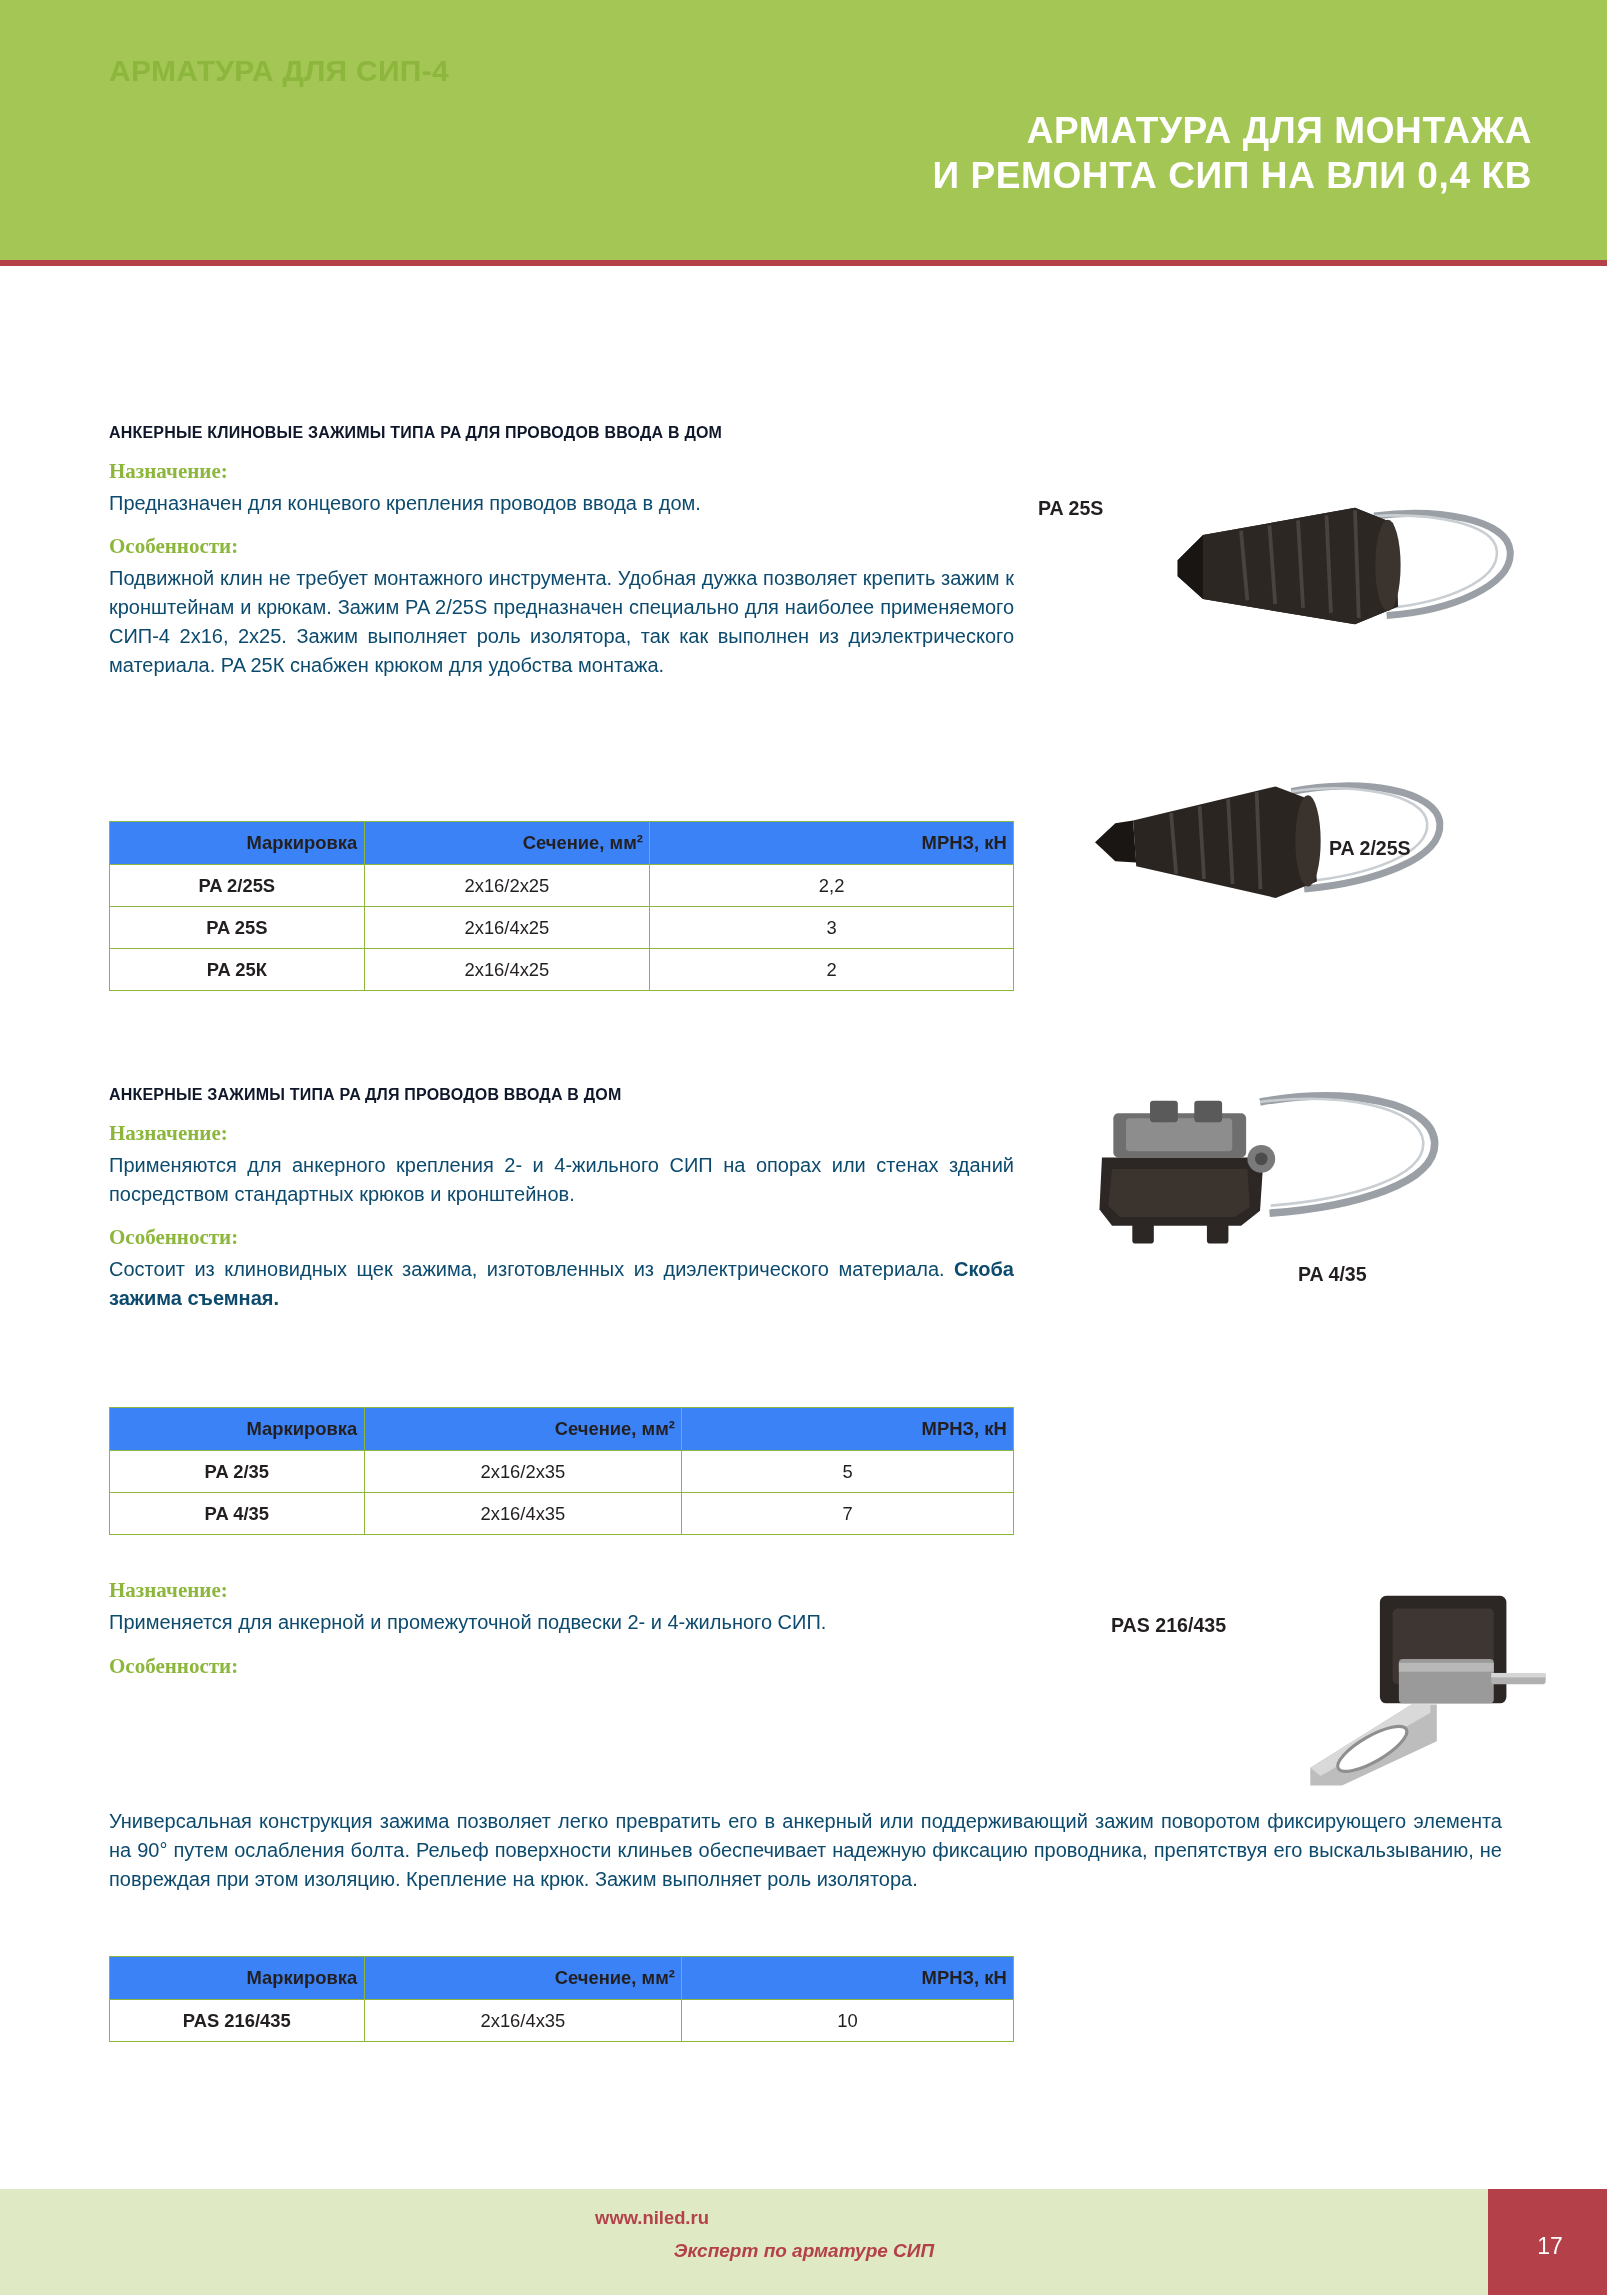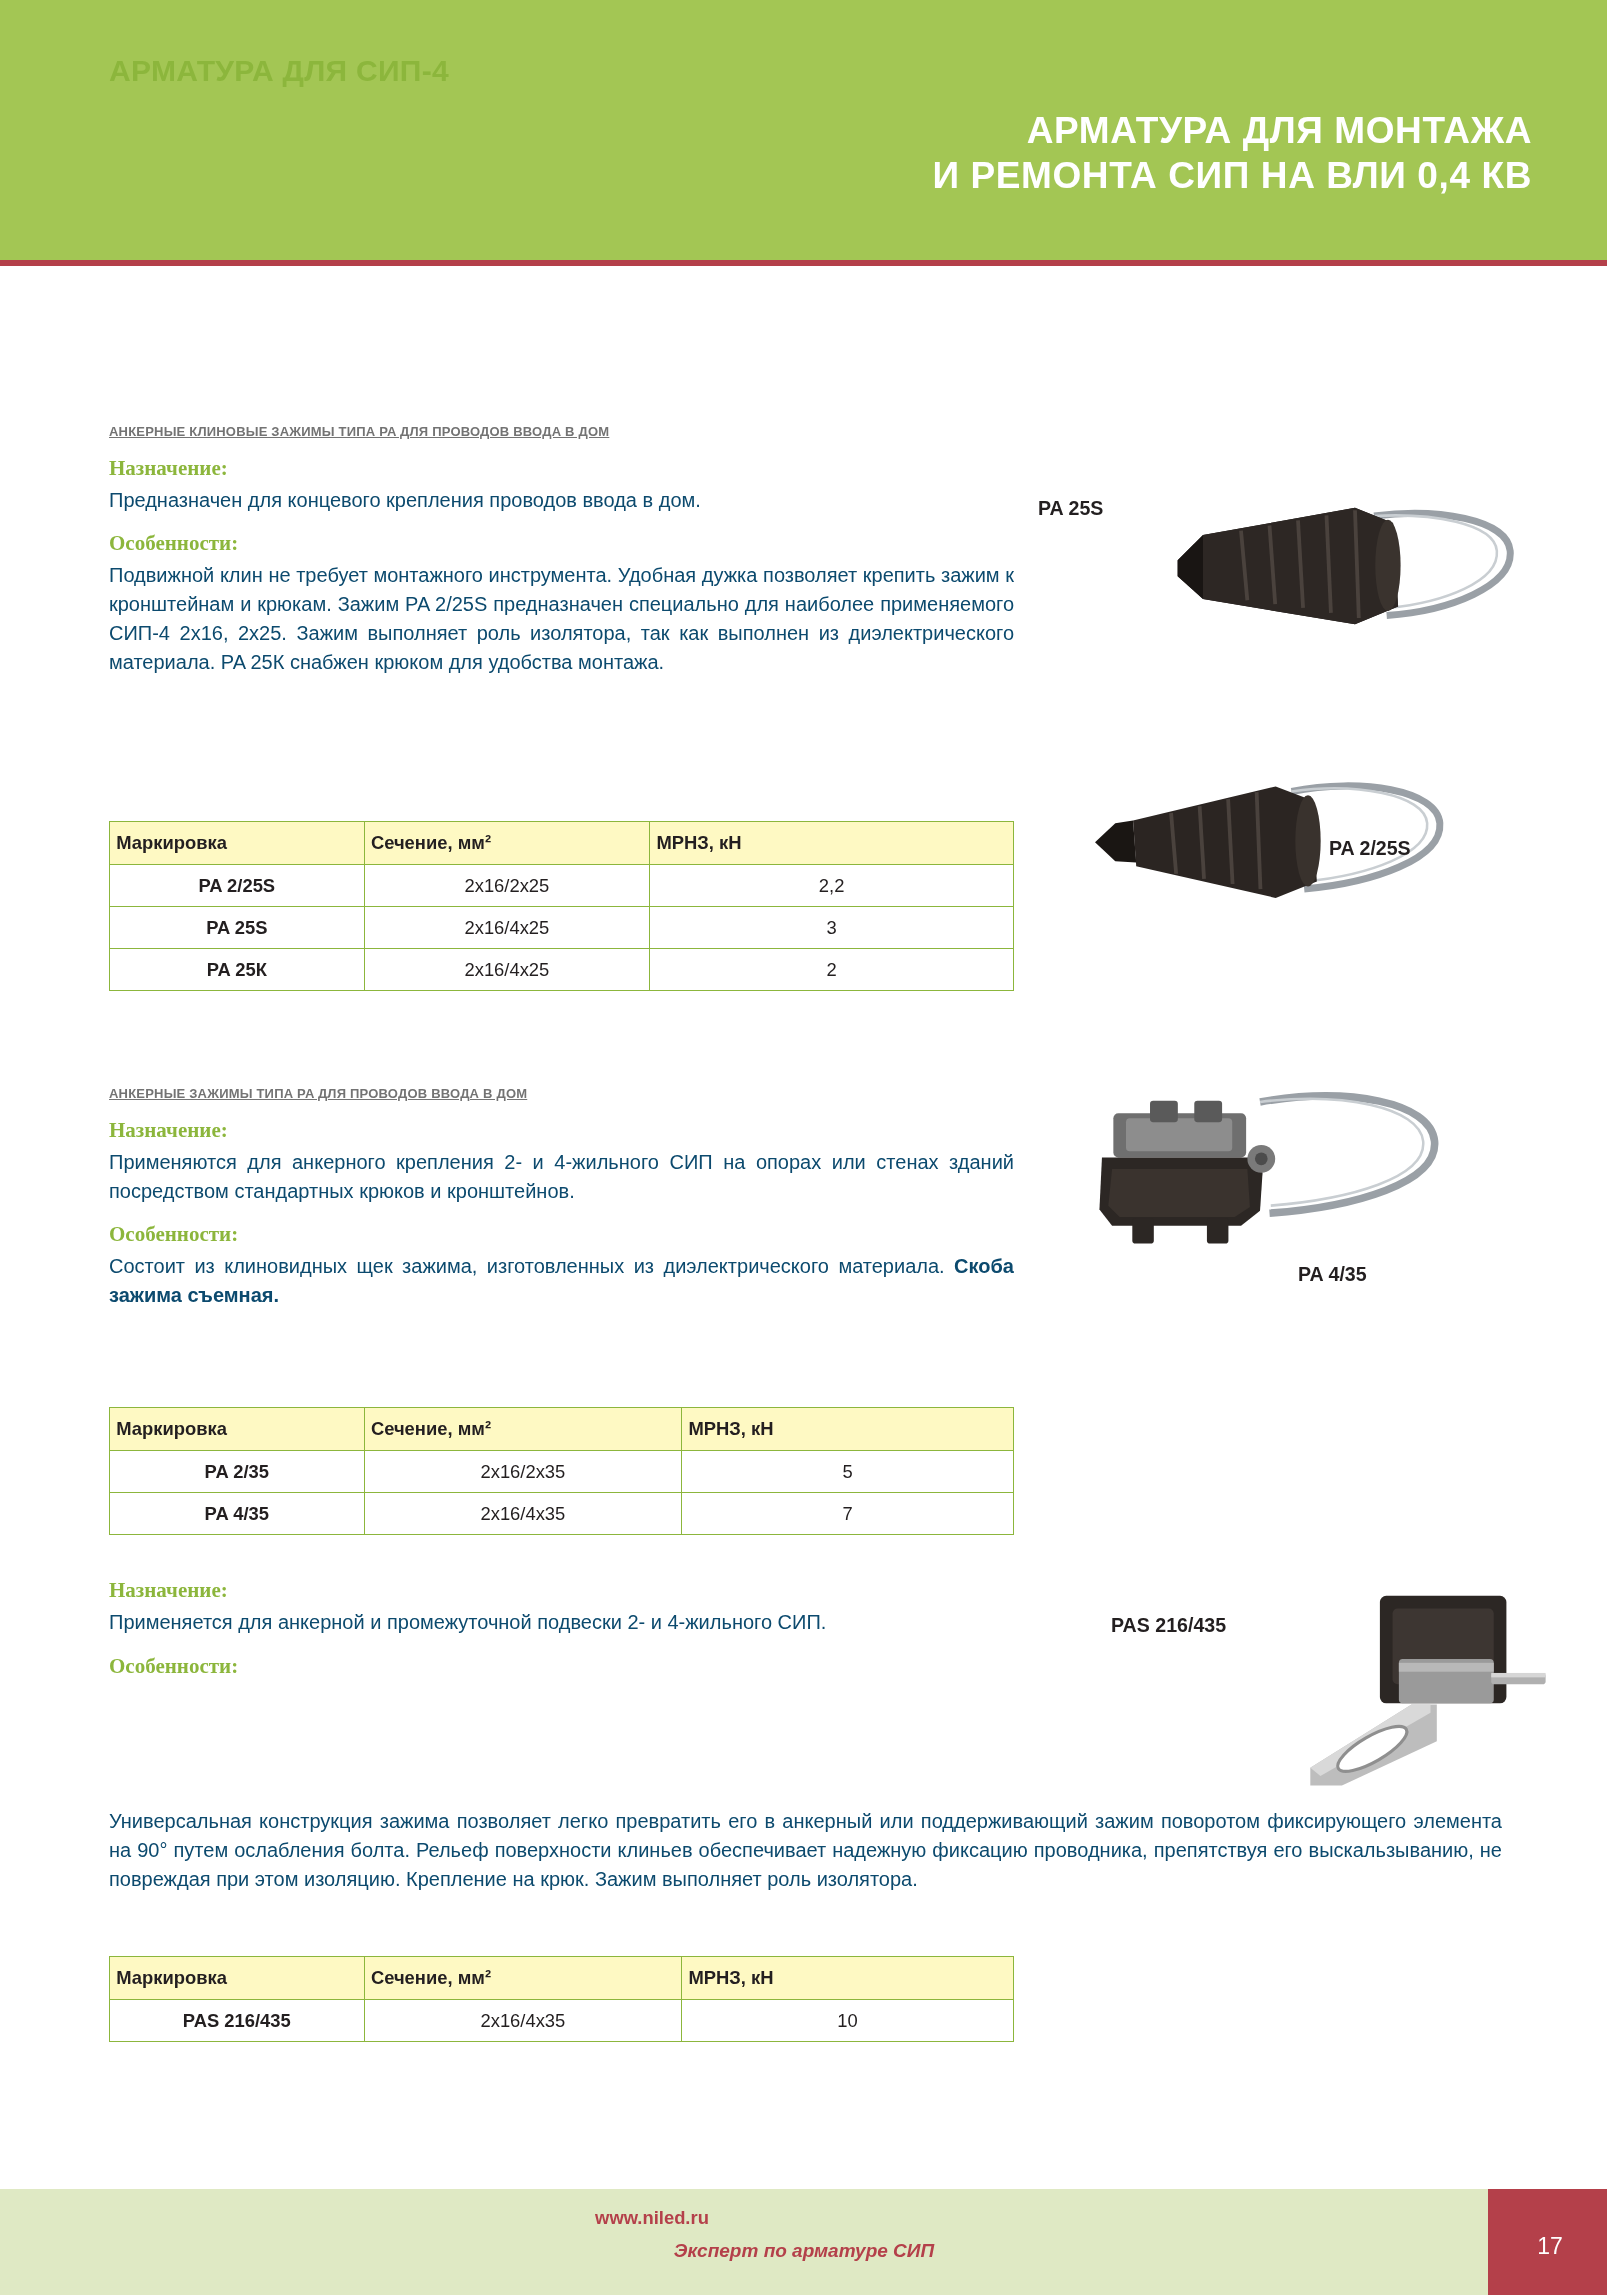--- a/index.html
+++ b/index.html
@@ -58,25 +58,24 @@
     font-weight: bold;
     letter-spacing: 0.3px;
   }
   .col-left {
     position: absolute;
     left: 109px;
     width: 905px;
   }
   h3.block-head {
     margin: 0 0 16.5px 0;
-    font-size: 13px;
-    font-weight: bold;
-    color: #737373;
+    font-size: 16px;
+    font-weight: bold;
+    color: #0f172a;
     letter-spacing: 0.2px;
-    text-decoration: underline;
   }
   .sub-head {
     margin: 0 0 5px 0;
     font-size: 21px;
     font-weight: bold;
     color: #8cb63c;
     font-family: Liberation Serif, serif;
   }
   p.body-text {
     margin: 0 0 16.5px 0;
@@ -90,26 +89,26 @@
   }
   .bold-inline {
     font-weight: bold;
   }
   
   table.spec {
     border-collapse: collapse;
     font-size: 18.4px;
   }
   table.spec th {
-    background: #fef9c3;
+    background: #3b82f6;
     border: 1.3px solid #8cb63c;
     font-weight: bold;
     color: #231f20;
     padding: 10px 6.3px;
-    text-align: left;
+    text-align: right;
   }
   table.spec td {
     border: 1.3px solid #8cb63c;
     padding: 9.5px 6.3px;
     text-align: center;
     color: #231f20;
   }
   table.spec td.mark {
     font-weight: bold;
   }

